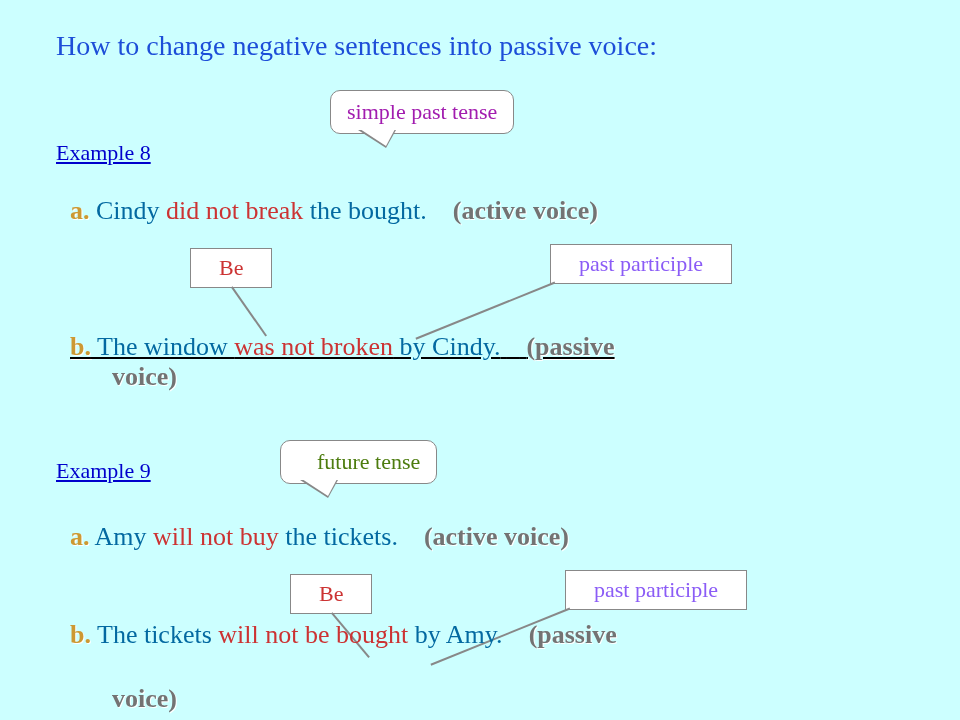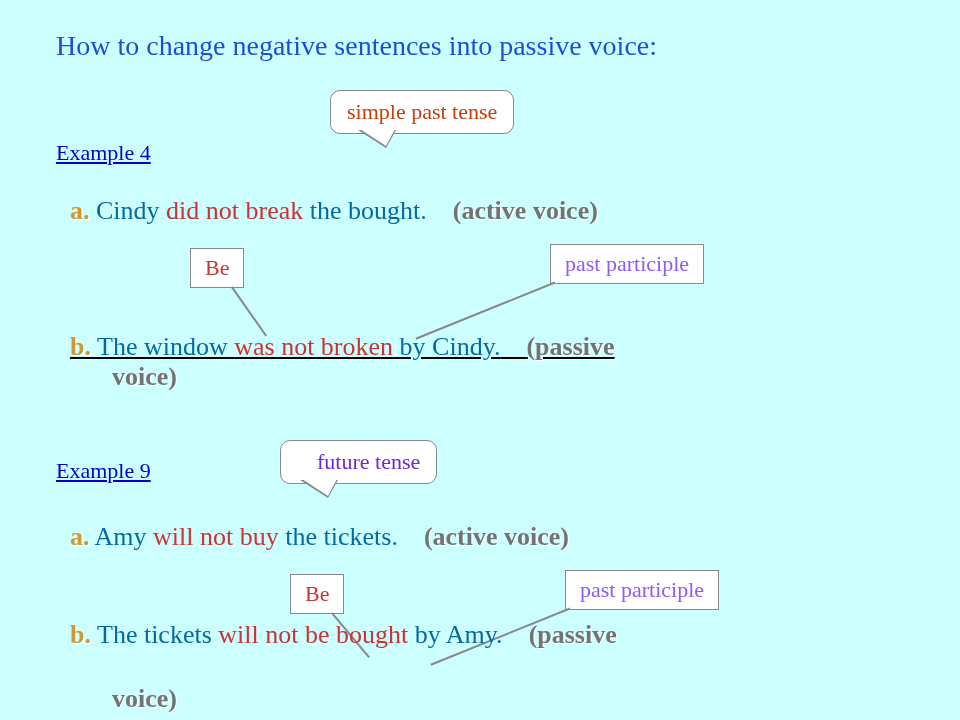--- a/index.html
+++ b/index.html
@@ -47,29 +47,29 @@
 
   .callout {
     position: absolute;
     background: #ffffff;
     border: 1px solid #888;
     border-radius: 10px;
     font-size: 22px;
     padding: 8px 16px;
     text-align: center;
   }
-  .callout.pink { color: #c2410c; }
-  .callout.red  { color: #6d28d9; padding-left: 36px; }
+  .callout.pink { color: #a21caf; }
+  .callout.red  { color: #4d7c0f; padding-left: 36px; }
 
   .box {
     position: absolute;
     background: #ffffff;
     border: 1px solid #888;
     font-size: 22px;
-    padding: 6px 14px;
+    padding: 6px 28px;
     color: #cc3333;
   }
   .box.pp { color: #8b5cf6; }
 
   
   .arrow {
     position: absolute;
     background: #888;
     height: 1.5px;
     transform-origin: left center;
@@ -80,21 +80,21 @@
     position: absolute;
     width: 0; height: 0;
     border-style: solid;
   }
 </style>
 </head>
 <body>
 
 <div class="title">How to change negative sentences into passive voice:</div>
 
-<div class="example-label ex8-label">Example 4</div>
+<div class="example-label ex8-label">Example 8</div>
 
 <div class="callout pink" style="left:330px; top:90px;">simple past tense</div>
 
 <div class="tail" style="left:358px; top:130px; border-width:18px 10px 0 28px; border-color:#888 transparent transparent transparent;"></div>
 <div class="tail" style="left:360px; top:129px; border-width:17px 9px 0 26px; border-color:#fff transparent transparent transparent;"></div>
 
 <div class="line" style="left:70px; top:196px;">
   <span class="letter">a.</span>
   <span class="blk">Cindy </span><span class="red">did not break</span><span class="blk"> the bought.</span>
   <span>&nbsp;&nbsp;</span>

